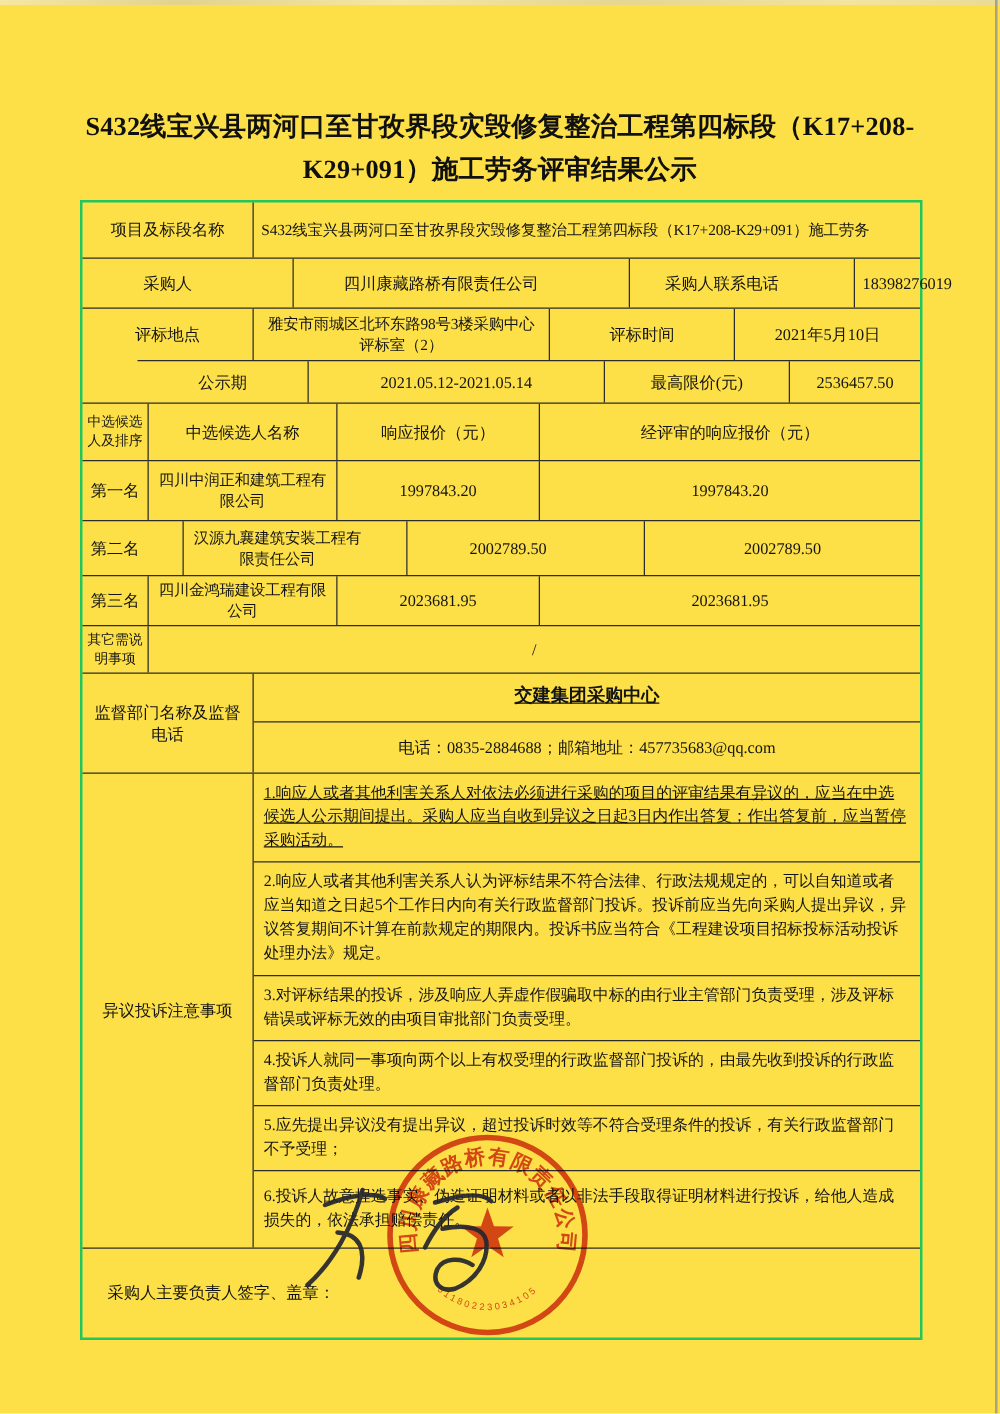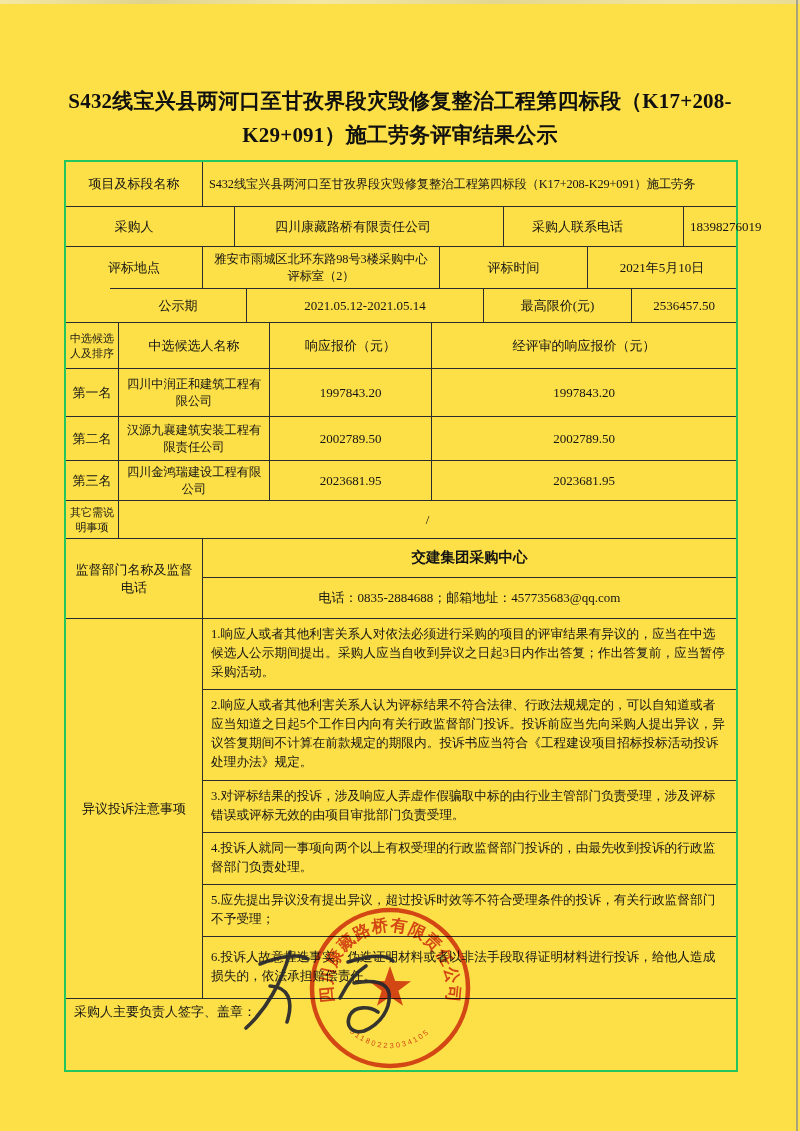--- a/index.html
+++ b/index.html
@@ -25,38 +25,38 @@
   .row > .cell:first-child { border-left:none; }
 
   .r-project { grid-template-columns:136px 1fr; min-height:44px; }
   .r-info    { grid-template-columns:136px 237px 148px 1fr; }
   .r-cand    { grid-template-columns:52px 151px 162px 1fr; }
   .r-other   { grid-template-columns:52px 1fr; min-height:38px; }
   .r-block   { grid-template-columns:136px 1fr; }
   .r-sig     { grid-template-columns:1fr; min-height:72px; }
 
   .h40 { min-height:40px;gap:32px; } .h42 { min-height:42px; } .h34 { min-height:34px;margin-left:44px; }
-  .h46 { min-height:46px; } .h48 { min-height:48px; } .h44 { min-height:44px; } .h38 { min-height:38px; }
+  .h46 { min-height:46px; } .h48 { min-height:48px; } .h44 { min-height:44px;gap:28px; } .h38 { min-height:38px; }
 
   .left { justify-content:flex-start; text-align:left; }
   .fit  { font-size:12.3px; letter-spacing:-.1px; }
   .tiny { font-size:11px; padding:2px 3px; }
 
   .stack { display:flex; flex-direction:column; border-left:1.5px solid #2c2c2c; }
   .sub { border-top:1.5px solid #2c2c2c; display:flex; align-items:center; justify-content:center;
     text-align:center; font-size:13px; line-height:1.5; padding:4px 10px; }
-  .stack .sub:first-child { border-top:none; }
+  .stack .sub:first-child { border-top:none;text-decoration:underline; }
   .dept { font-size:14.5px; font-weight:600; min-height:38px; }
   .contact { min-height:41px; }
   .note { justify-content:flex-start; text-align:left; font-size:12.7px; padding:6px 10px 7px 8px; }
   .n1 { min-height:66px; } .n2 { min-height:82px; } .n3 { min-height:48px; }
   .n4 { min-height:52px; } .n5 { min-height:44px; } .n6 { min-height:62px; }
 
-  .sig-cell { display:flex; align-items:flex-start; justify-content:flex-start; text-align:left;
-    padding:4px 8px; font-size:13px; }
+  .sig-cell { display:flex; align-items:center; justify-content:flex-start; text-align:left;
+    padding:4px 20px; font-size:13px; }
 
   
   .seal { position:absolute; left:295px; top:893px; width:190px; height:190px;
     color:#cf372a; opacity:.87; mix-blend-mode:multiply; }
   .seal text { fill:currentColor; }
   .signature { position:absolute; left:228px; top:942px; width:205px; height:105px; opacity:.92; }
 </style>
 </head>
 <body>
 

